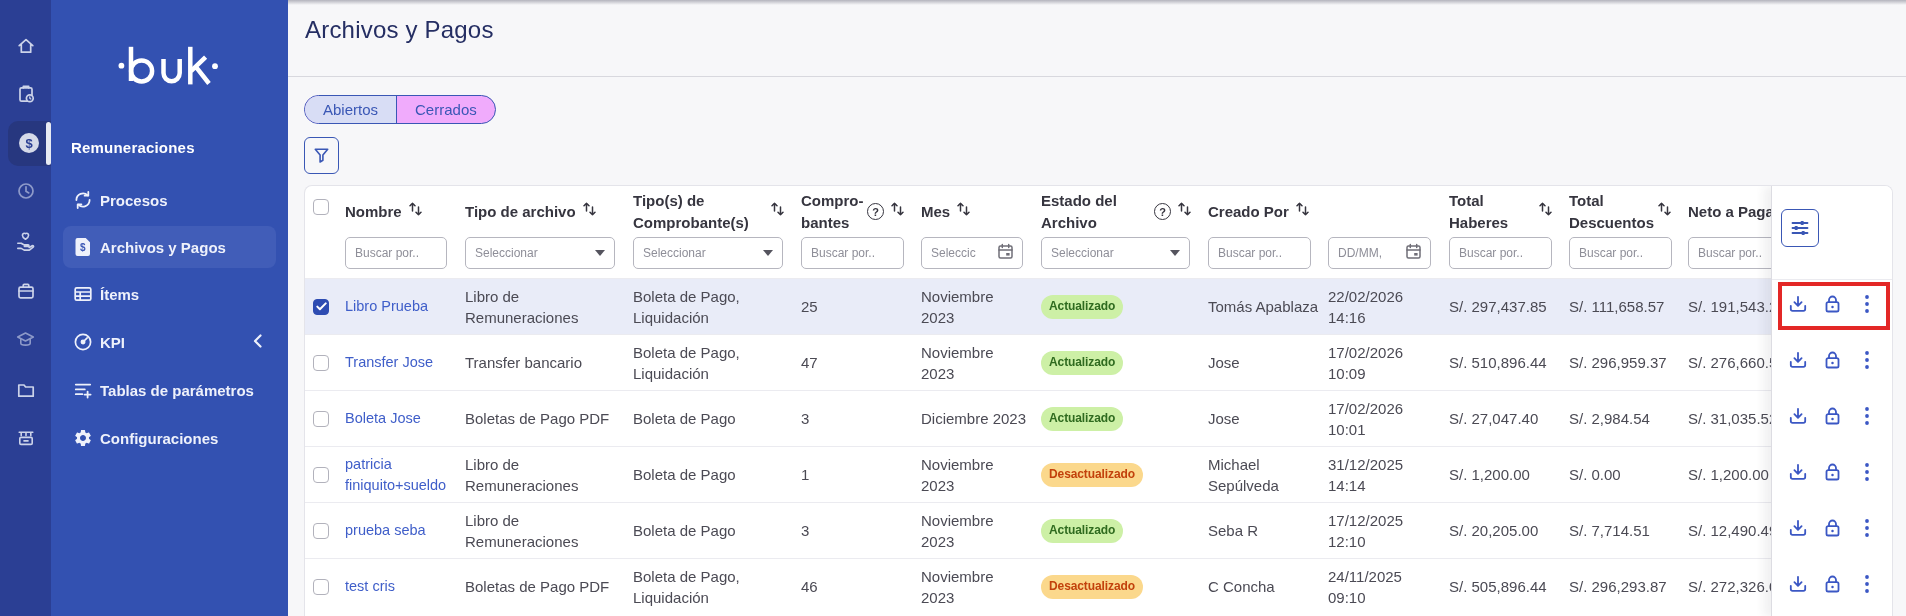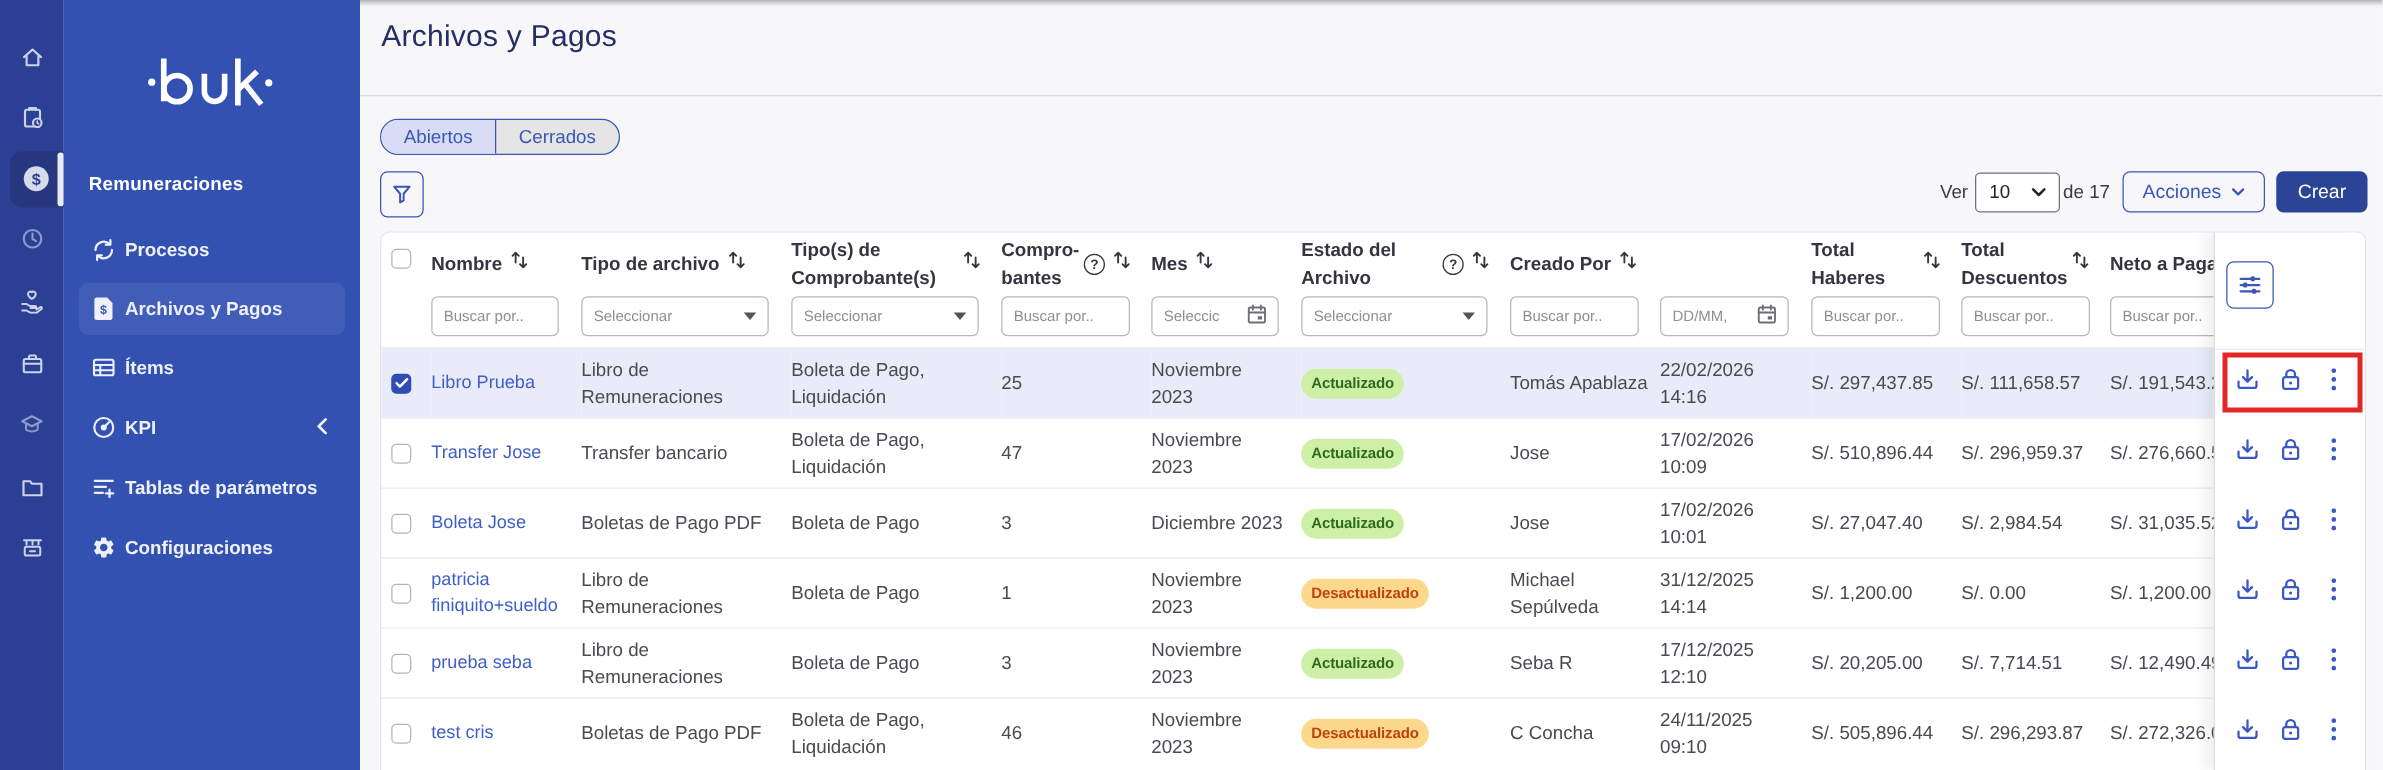--- a/index.html
+++ b/index.html
@@ -18,21 +18,21 @@
 .mi { position:absolute; left:12px; width:213px; height:42px; display:flex; align-items:center; color:#eef1fb; font-size:15px; font-weight:700; }
 .mi .mic { width:20px; height:20px; margin-left:10px; margin-right:7px; flex:none; display:flex; align-items:center; justify-content:center; }
 .mi.on { background:#415db8; border-radius:8px; }
 .mi .coll { margin-left:auto; margin-right:14px; font-size:14px; }
 
 .main { position:absolute; left:288px; top:0; width:1618px; height:616px; background:#f7f7f9; }
 .topline { position:absolute; left:0; top:0; width:1618px; height:5px; background:linear-gradient(#b4b4bd,#f7f7f9); }
 .pagetitle { position:absolute; left:17px; top:16px; font-size:24px; color:#252e63; letter-spacing:.2px; }
 .hdiv { position:absolute; left:0; top:76px; width:1618px; height:1px; background:#d8d8de; }
 
-.tabs { position:absolute; left:16px; top:95px; height:29px; display:flex; border:1px solid #3a57b5; border-radius:15px; overflow:hidden; background:#e5e5e5; }
+.tabs { position:absolute; left:16px; top:95px; height:29px; display:flex; border:1px solid #3a57b5; border-radius:15px; overflow:hidden; background:#f0abfc; }
 .tab { padding:0 18px; display:flex; align-items:center; font-size:15px; color:#3a57b5; font-weight:400; }
 .tab.on { background:#d8ddf5; border-right:1px solid #3a57b5; }
 .filterbtn { position:absolute; left:16px; top:137px; width:35px; height:37px; border:1px solid #3a57b5; border-radius:6px; background:#f7f7f9; display:flex; align-items:center; justify-content:center; }
 
 .rc { position:absolute; top:137px; right:12px; height:33px; display:flex; align-items:center; }
 .rc .lbl { font-size:15px; color:#3b3a45; }
 .versel { width:68px; height:32px; border:1px solid #70707a; border-radius:4px; background:#fff; display:flex; align-items:center; margin-left:6px; padding:0 10px; font-size:15px; color:#26252e; }
 .versel svg { margin-left:auto; }
 .de17 { margin-left:2px; margin-right:10px; font-size:15px; color:#3b3a45; }
 .btn-acc { width:114px; height:33px; border:1px solid #3a57b5; border-radius:6px; background:#f7f7f9; color:#3a57b5; font-size:15.5px; display:flex; align-items:center; justify-content:center; gap:8px; }
@@ -185,31 +185,20 @@
   <div class="hdiv"></div>
   <div class="tabs">
         <div class="tab on">Abiertos</div>
         <div class="tab">Cerrados</div>
       </div>
   <div class="filterbtn">
         <svg width="15" height="15" viewBox="0 0 15 15" fill="none" stroke="#3a57b5" stroke-width="1.6" stroke-linejoin="round">
           <path d="M1.3 1.3h12.4L8.9 7v5.3L6.1 14V7z"></path>
         </svg>
       </div>
-  <div class="rc">
-    <span class="lbl">Ver</span>
-    <span class="versel">10<svg width="12" height="8" viewBox="0 0 12 8" fill="none" stroke="#26252e" stroke-width="2" stroke-linecap="round" stroke-linejoin="round">
-            <path d="m1.5 1.5 4.5 4.5 4.5-4.5"></path>
-          </svg></span>
-    <span class="de17">de 17</span>
-    <span class="btn-acc">Acciones<svg width="11" height="8" viewBox="0 0 11 8" fill="none" stroke="#3a57b5" stroke-width="1.8" stroke-linecap="round" stroke-linejoin="round">
-            <path d="m1.5 1.5 4 4 4-4"></path>
-          </svg></span>
-    <span class="btn-crear">Crear</span>
-  </div>
   <div class="card">
     <div class="grid">
       <div class="hcell">
             <div class="cb" style="margin-top:13px"></div>
           </div>
       <div class="hcell">
             <div class="htitle">Nombre<span class="sort"><svg width="13" height="16" viewBox="0 0 13 16" fill="none" stroke="#36353f" stroke-width="1.5" stroke-linecap="round" stroke-linejoin="round">
                   <path d="M3.5 10V2.3M1 4.7 3.5 2.2 6 4.7"></path>
                   <path d="M9.5 6v7.7M7 11.3l2.5 2.5 2.5-2.5"></path>
                 </svg></span></div>

